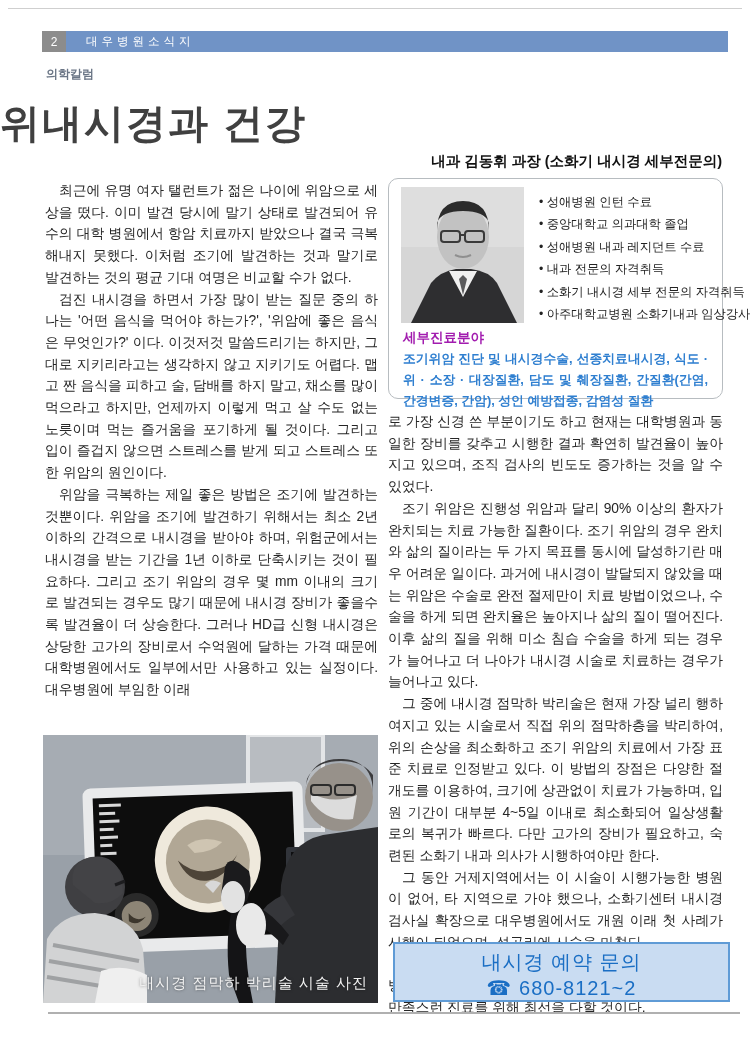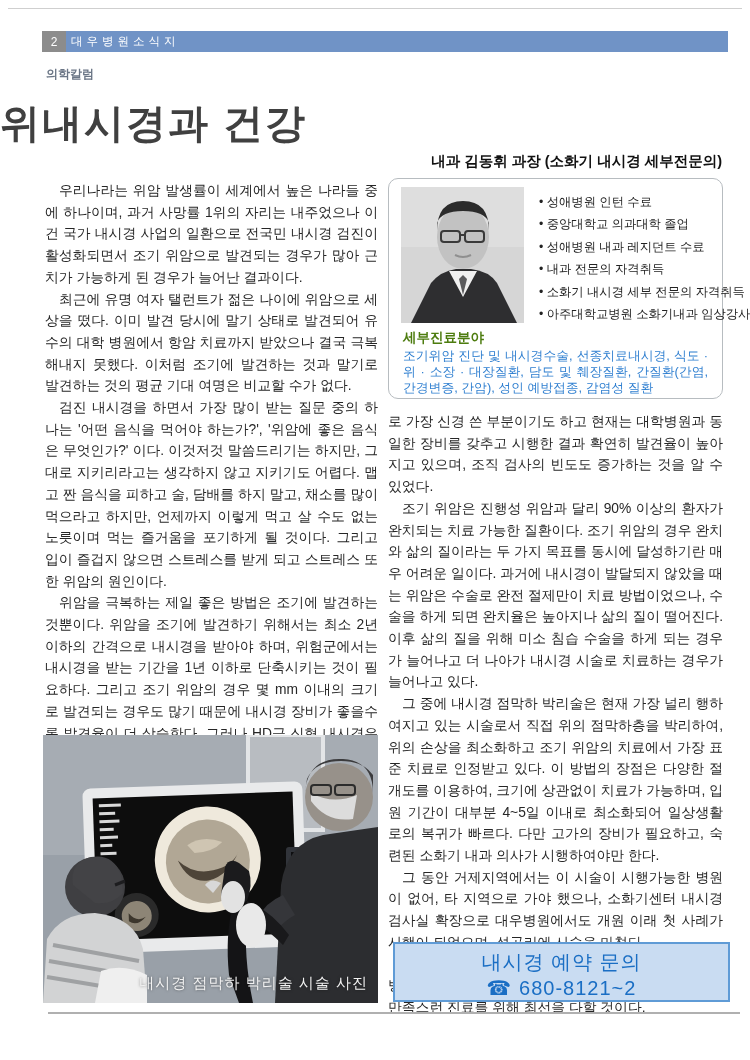--- a/index.html
+++ b/index.html
@@ -6,43 +6,43 @@
   html,body { background:#ffffff; }
   body { font-family:"Liberation Sans","DejaVu Sans",sans-serif; color:#262626; }
   .page { position:relative; width:750px; height:1060px; background:#ffffff; overflow:hidden; }
 
   .top-rule { position:absolute; left:8px; right:8px; top:8px; height:1px; background:#cfcfcf; }
 
   .header-bar { position:absolute; left:42px; top:31px; width:686px; height:21px; display:flex; }
   .page-num { width:24px; height:21px; background:#8c8c8c; color:#ffffff; font-size:12px;
               display:flex; align-items:center; justify-content:center; }
   .masthead { flex:1; height:21px; background:#7093c6; color:#ffffff; font-size:11.5px;
-              letter-spacing:4px; display:flex; align-items:center; padding-left:5px; }
+              letter-spacing:4px; display:flex; align-items:center; padding-left:20px; }
 
   .section-label { position:absolute; left:46px; top:66px; font-size:12px; font-weight:bold; color:#6b7686; }
 
   .title { position:absolute; left:0; top:96px; width:750px; text-align:left;
            font-size:40px; font-weight:bold; color:#404040; letter-spacing:2px; }
 
   .byline { position:absolute; right:28px; top:152px; font-size:14.5px; font-weight:bold; color:#111; }
 
   .col-left { position:absolute; left:45px; top:180px; width:333px; }
   .col-right-text { position:absolute; left:388px; top:411px; width:335px; }
   .para { font-size:13.8px; line-height:21.7px; text-align:justify; word-break:break-all; color:#262626; }
   .para.indent { text-indent:14px; }
 
   .profile-box { position:absolute; left:388px; top:178px; width:335px; height:221px;
                  border:1px solid #b7bcc0; border-radius:10px; background:#ffffff; }
   .portrait { position:absolute; left:12px; top:8px; width:123px; height:136px; }
   .credentials { position:absolute; left:150px; top:12px; width:175px; }
   .cred-item { font-size:12.3px; line-height:22.4px; color:#222; white-space:nowrap; }
   .cred-item::before { content:"• "; color:#222; }
-  .specialty-title { position:absolute; left:14px; top:150px; font-size:13.5px; font-weight:bold; color:#4d7c0f; }
-  .specialty-text { position:absolute; left:14px; top:169px; width:305px; font-size:12.8px; font-weight:normal;
-                    line-height:16px; color:#2f7fd0; text-align:justify; word-break:break-all; }
+  .specialty-title { position:absolute; left:14px; top:150px; font-size:13.5px; font-weight:bold; color:#a21caf; }
+  .specialty-text { position:absolute; left:14px; top:169px; width:305px; font-size:12.8px; font-weight:bold;
+                    line-height:21px; color:#2f7fd0; text-align:justify; word-break:break-all; }
 
   .proc-photo { position:absolute; left:43px; top:735px; width:335px; height:268px; background:#9aa0a8; }
   .photo-caption { position:absolute; right:10px; bottom:10px; font-size:15px; color:#f2f2f2;
                    letter-spacing:1px; text-shadow:0 0 3px rgba(0,0,0,.5); }
 
   .phone-box { position:absolute; left:393px; top:942px; width:337px; height:60px;
                background:#c9dcf2; border:2px solid #5f9bd6; text-align:center; color:#1a6ec4; }
   .phone-box .line1 { font-size:20px; font-weight:normal; margin-top:5px; letter-spacing:1px; }
   .phone-box .line2 { font-size:20px; font-weight:normal; letter-spacing:1px; }
 
@@ -60,21 +60,20 @@
     <div class="masthead">대우병원소식지</div>
   </div>
 
   <div class="section-label">의학칼럼</div>
 
   <h1 class="title">위내시경과 건강</h1>
 
   <div class="byline">내과 김동휘 과장 (소화기 내시경 세부전문의)</div>
 
   <div class="col-left">
-      <p class="para indent">우리나라는 위암 발생률이 세계에서 높은 나라들 중에 하나이며, 과거 사망률 1위의 자리는 내주었으나 이건 국가 내시경 사업의 일환으로 전국민 내시경 검진이 활성화되면서 조기 위암으로 발견되는 경우가 많아 근치가 가능하게 된 경우가 늘어난 결과이다.</p>
       <p class="para indent">최근에 유명 여자 탤런트가 젊은 나이에 위암으로 세상을 떴다. 이미 발견 당시에 말기 상태로 발견되어 유수의 대학 병원에서 항암 치료까지 받았으나 결국 극복해내지 못했다. 이처럼 조기에 발견하는 것과 말기로 발견하는 것의 평균 기대 여명은 비교할 수가 없다.</p>
       <p class="para indent">검진 내시경을 하면서 가장 많이 받는 질문 중의 하나는 '어떤 음식을 먹어야 하는가?', '위암에 좋은 음식은 무엇인가?' 이다. 이것저것 말씀드리기는 하지만, 그대로 지키리라고는 생각하지 않고 지키기도 어렵다. 맵고 짠 음식을 피하고 술, 담배를 하지 말고, 채소를 많이 먹으라고 하지만, 언제까지 이렇게 먹고 살 수도 없는 노릇이며 먹는 즐거움을 포기하게 될 것이다. 그리고 입이 즐겁지 않으면 스트레스를 받게 되고 스트레스 또한 위암의 원인이다.</p>
       <p class="para indent">위암을 극복하는 제일 좋은 방법은 조기에 발견하는 것뿐이다. 위암을 조기에 발견하기 위해서는 최소 2년 이하의 간격으로 내시경을 받아야 하며, 위험군에서는 내시경을 받는 기간을 1년 이하로 단축시키는 것이 필요하다. 그리고 조기 위암의 경우 몇 mm 이내의 크기로 발견되는 경우도 많기 때문에 내시경 장비가 좋을수록 발견율이 더 상승한다. 그러나 HD급 신형 내시경은 상당한 고가의 장비로서 수억원에 달하는 가격 때문에 대학병원에서도 일부에서만 사용하고 있는 실정이다. 대우병원에 부임한 이래</p>
     </div>
 
   <div class="profile-box">
     <svg class="portrait" viewBox="0 0 123 136" preserveAspectRatio="none">
       <rect x="0" y="0" width="123" height="136" fill="#d6d6d6"></rect>
       <rect x="0" y="0" width="123" height="60" fill="#dedede"></rect>
       <path d="M10,136 L30,96 Q40,84 55,82 L70,82 Q88,84 96,96 L116,136 Z" fill="#2e2e30"></path>

